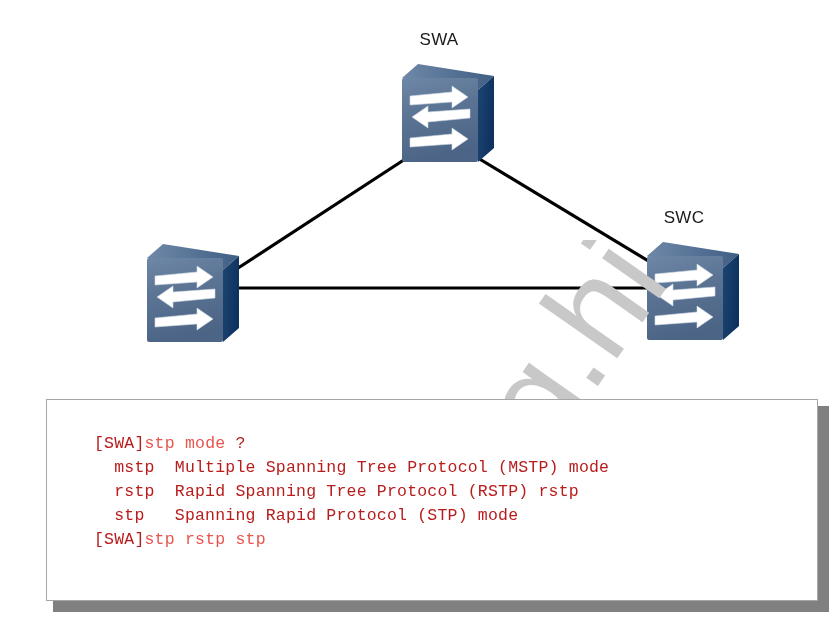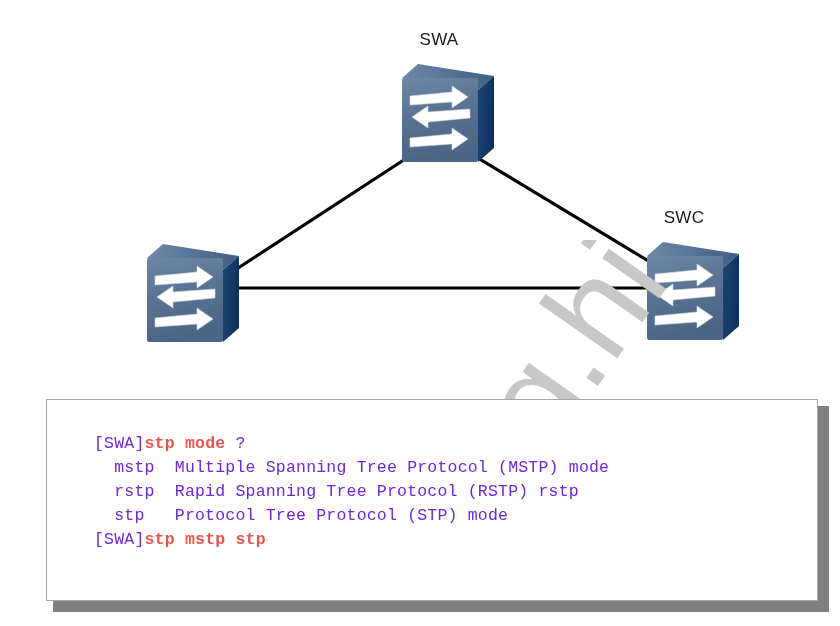--- a/index.html
+++ b/index.html
@@ -87,22 +87,22 @@
   .terminal-body {
     margin: 0;
     padding: 32px 0 0 47px;
     font-family: "Liberation Mono", "DejaVu Sans Mono", monospace;
     font-size: 16.5px;
     line-height: 24px;
     color: #6e6e6e;
     white-space: pre;
     letter-spacing: 0.2px;
   }
-  .cmd-red { color: #e8554e; font-weight: bold; }
-  .cmd-grey { color: #6d28d9; }
+  .cmd-red { color: #e8554e; }
+  .cmd-grey { color: #b91c1c; }
 </style>
 </head>
 <body>
 
 <div id="canvas">
 
   <div class="topology">
 
     <svg class="link-layer" width="840" height="390">
 
@@ -180,17 +180,17 @@
   <svg class="watermark" viewBox="0 0 560 420">
     <text x="60" y="300" transform="rotate(-55 60 300)" font-family="'Liberation Sans', sans-serif" font-size="132" fill="#c8c8c8">ing.hi</text>
   </svg>
 
   <div class="terminal-shadow"></div>
 
   <div class="terminal">
     <pre class="terminal-body"><span class="cmd-grey">[SWA]</span><span class="cmd-red">stp mode</span><span class="cmd-grey"> ?</span>
 <span class="cmd-grey">  mstp  Multiple Spanning Tree Protocol (MSTP) mode</span>
 <span class="cmd-grey">  rstp  Rapid Spanning Tree Protocol (RSTP) rstp</span>
-<span class="cmd-grey">  stp   Protocol Tree Protocol (STP) mode</span>
-<span class="cmd-grey">[SWA]</span><span class="cmd-red">stp mstp stp</span></pre>
+<span class="cmd-grey">  stp   Spanning Rapid Protocol (STP) mode</span>
+<span class="cmd-grey">[SWA]</span><span class="cmd-red">stp rstp stp</span></pre>
   </div>
 
 </div>
 
 </body></html>

